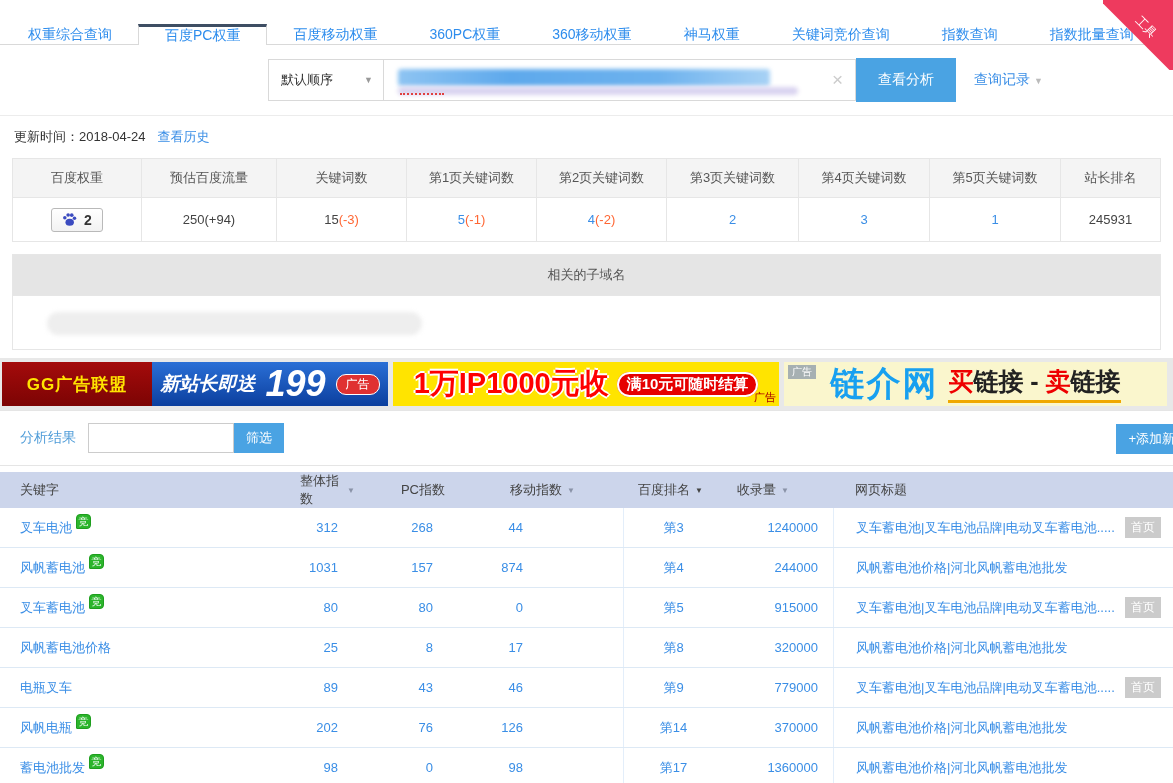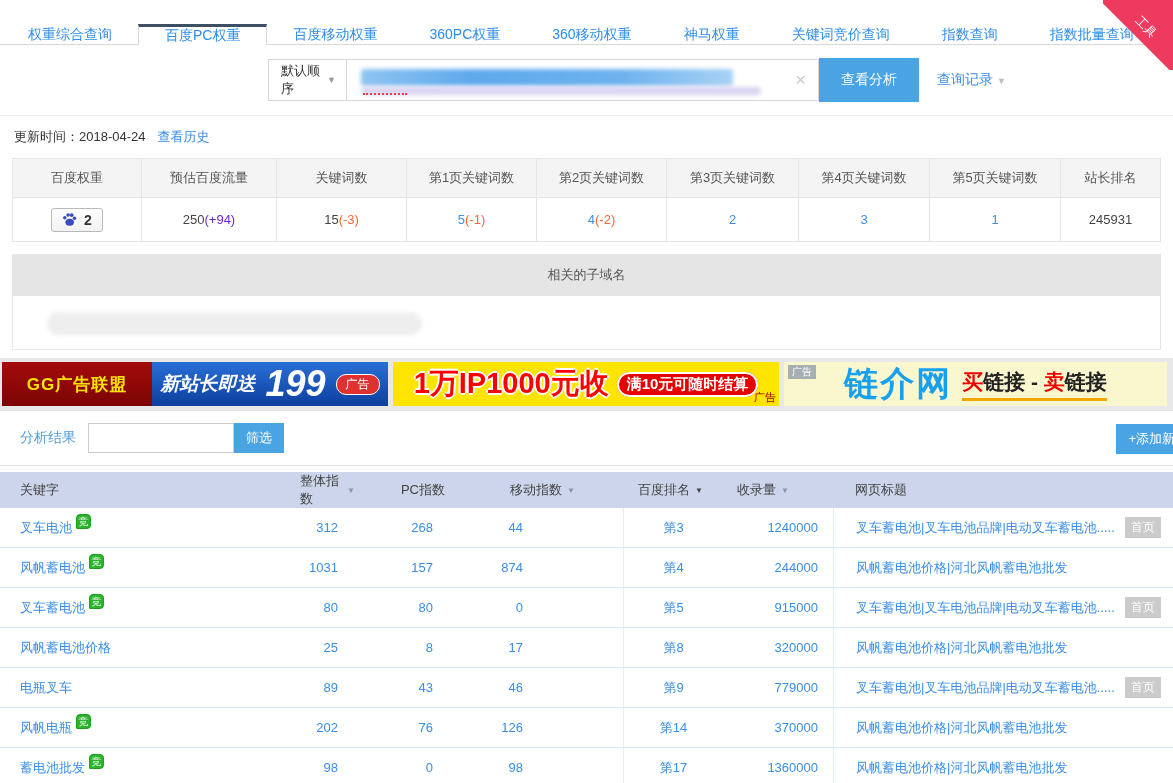--- a/index.html
+++ b/index.html
@@ -9,21 +9,21 @@
   
   .tabbar { position:relative; height:45px; border-bottom:1px solid #d9d9d9; display:flex; align-items:flex-end; padding-left:2px; }
   .tab { display:flex; align-items:center; padding:0 26px; color:#2e8ded; font-size:14px; cursor:pointer; }
   .tab.active { background:#fff; border:1px solid #d9d9d9; border-top:3px solid #3e4e63; border-bottom:none; margin-bottom:-1px; margin-top:2px; }
   .ribbon-wrap { position:absolute; top:0; right:0; width:70px; height:70px; overflow:hidden; pointer-events:none; }
   .ribbon { position:absolute; top:-52px; right:-52px; width:104px; height:104px; background:#ee3a5e; transform:rotate(45deg); }
   .ribbon span { position:absolute; bottom:5px; left:0; width:100%; text-align:center; color:#fff; font-size:12px; }
 
   
   .searchrow { display:flex; align-items:center; margin:14px 0 0 268px; height:42px; }
-  .sortsel { width:79px; height:42px; border:1px solid #d9d9d9; display:flex; align-items:center; justify-content:space-between; padding:0 10px 0 12px; font-size:13px; color:#333; background:#fff; }
+  .sortsel { width:116px; height:42px; border:1px solid #d9d9d9; display:flex; align-items:center; justify-content:space-between; padding:0 10px 0 12px; font-size:13px; color:#333; background:#fff; }
   .sortsel .caret { color:#999; font-size:9px; }
   .qinput { position:relative; width:472px; height:42px; border:1px solid #d9d9d9; border-left:none; background:#fff; }
   .blurbar { position:absolute; left:14px; top:9px; width:372px; height:17px; border-radius:3px;
              background:linear-gradient(90deg,#8ec4f2,#5ea9ec 30%,#6db2ee 70%,#a8d2f5); filter:blur(2px); }
   .blurbar2 { position:absolute; left:14px; top:27px; width:400px; height:8px; border-radius:4px; background:#d9d3f0; filter:blur(2px); }
   .squiggle { position:absolute; left:16px; top:33px; width:44px; border-bottom:2px dotted #e04040; }
   .clear-x { position:absolute; right:12px; top:9px; color:#ccc; font-size:19px; cursor:pointer; }
   .btn-analyze { height:44px; padding:4px 22px; background:#4aa3e3; color:#fff; font-size:14px; border:none; cursor:pointer; }
   .qhistory { margin-left:18px; color:#3a8ee6; font-size:14px; cursor:pointer; }
   .qhistory .caret { color:#bbb; font-size:9px; margin-left:4px; }
@@ -35,21 +35,21 @@
   .updrow a { color:#3a8ee6; margin-left:12px; text-decoration:none; cursor:pointer; }
 
   
   .stable { margin:12px 12px 0 12px; border:1px solid #e6e6e6; font-size:13px; }
   .sgrid { display:grid; grid-template-columns:128px 135px 130px 130px 130px 132px 131px 131px 1fr; }
   .shead { background:#f4f4f4; }
   .shead .scell { height:38px; color:#555; border-left:1px solid #e6e6e6; }
   .sbody .scell { height:44px; border-top:1px solid #e6e6e6; border-left:1px solid #e6e6e6; background:#fff; }
   .scell { display:flex; align-items:center; justify-content:center; }
   .scell:first-child { border-left:none; }
-  .c-dark { color:#444; } .c-green { color:#6d28d9; } .c-red { color:#f63; } .c-blue { color:#3a8ee6; }
+  .c-dark { color:#444; } .c-green { color:#404040; } .c-red { color:#f63; } .c-blue { color:#3a8ee6; }
   .bd-badge { display:inline-flex; align-items:center; gap:7px; border:1px solid #b9b9b9; border-radius:3px; padding:3px 10px; background:linear-gradient(#fff,#f2f2f2); }
   .bd-badge b { font-size:14px; color:#333; }
 
   
   .subdom { margin:12px 12px 0 12px; border:1px solid #e6e6e6; }
   .subdom .sd-head { height:40px; background:#e5e5e5; display:flex; align-items:center; justify-content:center; color:#555; font-size:13px; }
   .subdom .sd-body { height:54px; background:#fff; position:relative; border-top:1px solid #e6e6e6; }
   .sd-blur { position:absolute; left:34px; top:16px; width:375px; height:23px; border-radius:12px; background:#eeeeee; filter:blur(2px); }
 
   
@@ -61,21 +61,21 @@
   .ad1-mid { font-size:19px; }
   .ad1-num { font-size:36px; line-height:40px; }
   .ad1-badge { background:#e03131; border:1px solid #fff; border-radius:10px; color:#fff; font-size:12px; font-style:normal; font-weight:normal; padding:1px 9px; }
   .ad2 { background:#ffe400; display:flex; align-items:center; justify-content:center; gap:8px; }
   .ad2-main { color:#f00; font-weight:bold; font-size:29px; text-shadow:-2px 0 #fff,2px 0 #fff,0 -2px #fff,0 2px #fff; }
   .ad2-pill { background:#e60000; color:#fff; font-weight:bold; font-size:15px; border-radius:14px; padding:3px 10px; box-shadow:0 0 0 2px #fff inset; }
   .ad2-tag { position:absolute; right:3px; bottom:1px; color:#a00; font-size:11px; }
   .ad3 { background:#faf6cd; flex:0 0 383px; display:flex; align-items:center; justify-content:center; gap:10px; }
   .ad3-tag { position:absolute; left:4px; top:3px; background:rgba(110,130,160,.6); color:#fff; font-size:10px; padding:0 4px; }
   .ad3-brand { color:#18a0f0; font-weight:bold; font-size:34px; letter-spacing:2px; }
-  .ad3-links { font-weight:bold; font-size:21px; color:#222; border-bottom:3px solid #f0a800; padding-bottom:2px; }
+  .ad3-links { font-weight:bold; font-size:25px; color:#222; border-bottom:3px solid #f0a800; padding-bottom:2px; }
   .ad3-links .red { color:#e00; }
 
   
   .filterrow { position:relative; border-top:1px solid #e5e5e5; border-bottom:1px solid #e5e5e5; height:56px; display:flex; align-items:center; padding-left:20px; }
   .filterrow .flabel { color:#4f9cd8; font-size:14px; }
   .finput { width:146px; height:30px; border:1px solid #ccc; margin-left:12px; background:#fff; }
   .btn-filter { height:30px; padding:0 12px; background:#4aa3e3; color:#fff; font-size:13px; border:none; cursor:pointer; }
   .btn-add { position:absolute; right:-14px; top:13px; height:30px; padding:0 12px; background:#4aa3e3; color:#fff; font-size:13px; border:none; cursor:pointer; }
 
   

